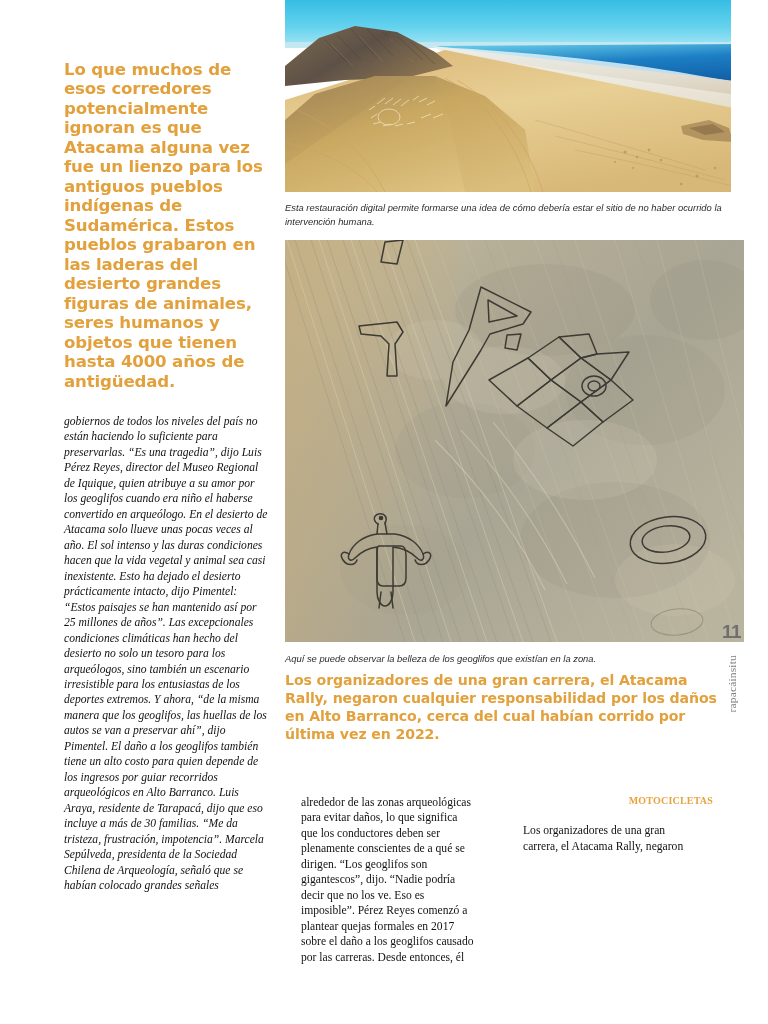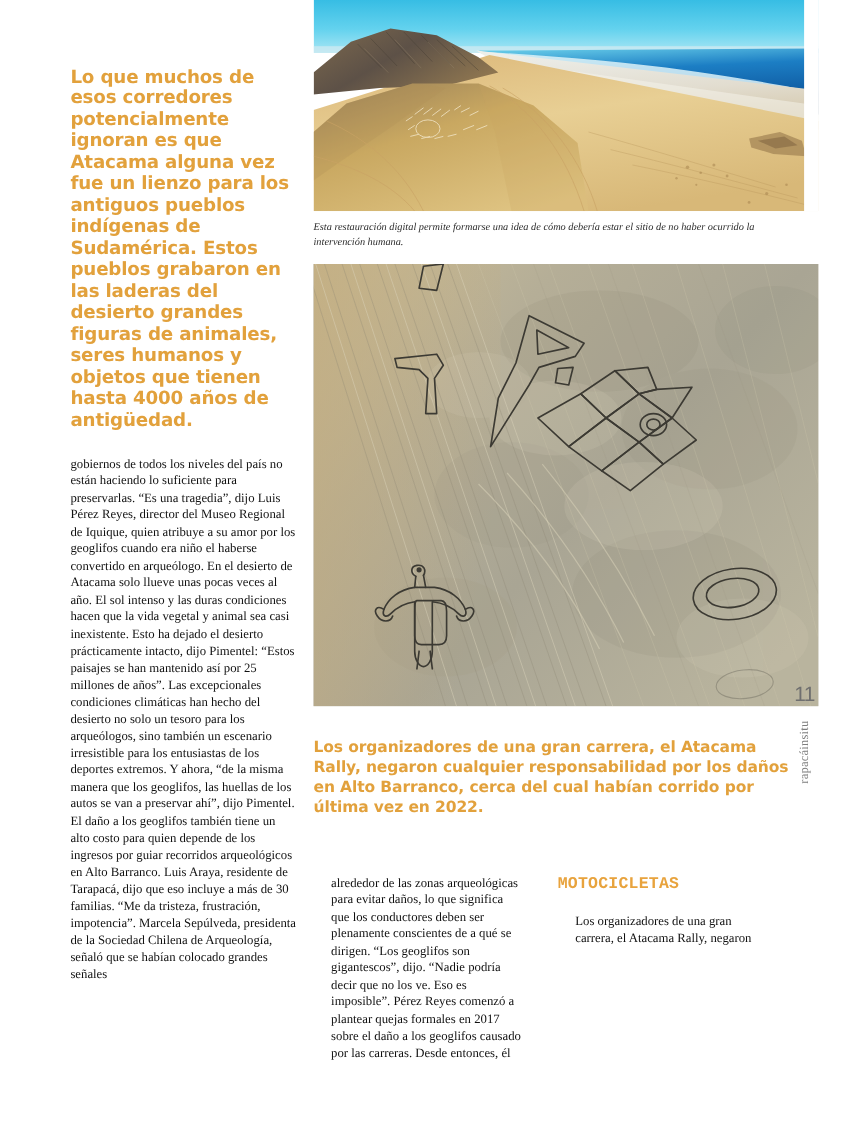--- a/index.html
+++ b/index.html
@@ -38,37 +38,37 @@
     position: absolute;
     left: 64px;
     top: 414px;
     width: 206px;
     font-family: "Liberation Serif", serif;
     font-size: 11.6px;
     line-height: 1.335;
     color: #111111;
     text-align: left;
   }
-  .col-left p { margin: 0; }
+  .col-left p { margin: 0; font-style: italic; }
 
   
   .photo-top {
     position: absolute;
     left: 285px;
     top: 0px;
     width: 459px;
     height: 192px;
     overflow: hidden;
   }
   .photo-top svg { display: block; width: 100%; height: 100%; }
 
   
   .caption {
     position: absolute;
-    font-family: Liberation Serif, serif;
+    font-family: Liberation Sans, sans-serif;
     font-style: italic;
     font-size: 9.4px;
     line-height: 1.45;
     color: #2b2b2b;
   }
   .caption-1 {
     left: 285px;
     top: 201px;
     width: 440px;
   }
@@ -122,37 +122,37 @@
     top: 779px;
     width: 206px;
     font-family: "Liberation Serif", serif;
     font-size: 11.6px;
     line-height: 1.335;
     color: #111111;
   }
   .col-mid p, .col-right p { margin: 16px; }
 
   .section-label {
-    font-family: Liberation Mono, monospace;
+    font-family: Liberation Serif, serif;
     font-weight: 700;
-    font-size: 15px;
+    font-size: 10px;
     color: #e8a33d;
-    text-align: left;
+    text-align: right;
     letter-spacing: 0.2px;
     margin-top: 15px;
     margin-bottom: 1px;
   }
 
   
   .page-number {
     position: absolute;
     left: 722px;
     top: 621px;
     font-family: "Liberation Sans", sans-serif;
-    font-weight: 400;
+    font-weight: 700;
     font-size: 19px;
     color: #6f6f6f;
     letter-spacing: -0.5px;
   }
 
   .vertical-brand {
     position: absolute;
     left: 726px;
     top: 655px;
     font-family: "Liberation Serif", serif;
@@ -417,20 +417,21 @@
       </g>
 
       <g stroke="#6d6a5e" stroke-width="1" opacity="0.45" fill="none">
         <ellipse cx="392" cy="382" rx="26" ry="13" transform="rotate(-6 392 382)"></ellipse>
       </g>
 
       <rect x="0" y="0" width="459" height="402" fill="none"></rect>
     </svg>
   </div>
 
+  <div class="caption caption-2">Aquí se puede observar la belleza de los geoglifos que existían en la zona.</div>
 
   <div class="subhead-orange">Los organizadores de una gran carrera, el Atacama Rally, negaron cualquier responsabilidad por los daños en Alto Barranco, cerca del cual habían corrido por última vez en 2022.</div>
 
   <div class="col-mid">
     <p>alrededor de las zonas arqueológicas para evitar daños, lo que significa que los conductores deben ser plenamente conscientes de a qué se dirigen. “Los geoglifos son gigantescos”, dijo. “Nadie podría decir que no los ve. Eso es imposible”. Pérez Reyes comenzó a plantear quejas formales en 2017 sobre el daño a los geoglifos causado por las carreras. Desde entonces, él</p>
   </div>
 
   <div class="col-right">
     <div class="section-label">MOTOCICLETAS</div>
     <p>Los organizadores de una gran carrera, el Atacama Rally, negaron</p>

